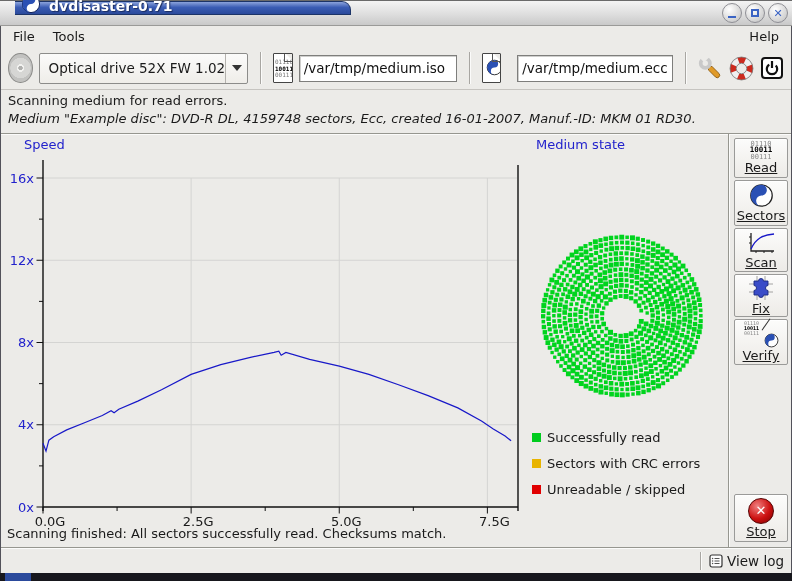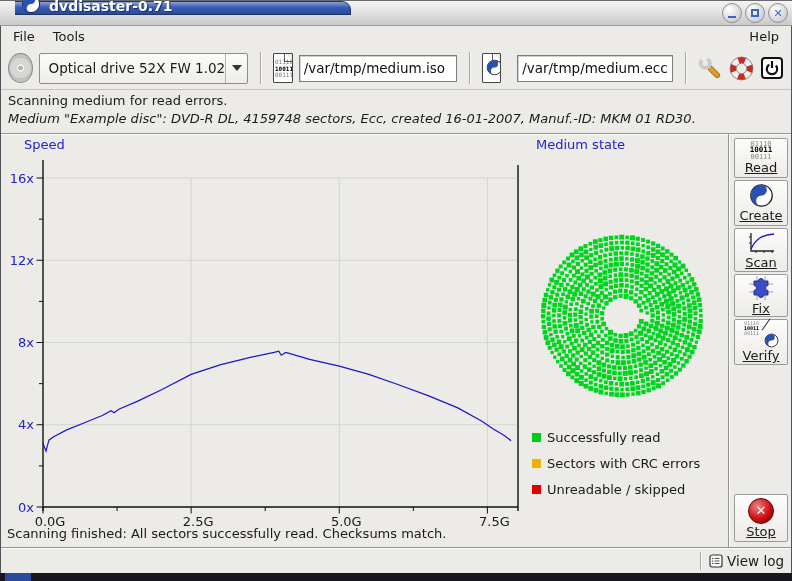--- a/index.html
+++ b/index.html
@@ -968,21 +968,21 @@
       </div>
       <div class="sbtn b-create">
         <span>
           <svg viewBox="0 0 24 24" width="25" height="25" style="display:block">
             <circle cx="12" cy="12" r="10.3" fill="#fff" stroke="#222" stroke-width="1.2"></circle>
             <path d="M12 1.7 a10.3 10.3 0 0 0 0 20.6 a5.15 5.15 0 0 1 0 -10.3 a5.15 5.15 0 0 0 0 -10.3 z" fill="#2a50b4"></path>
             <circle cx="12" cy="6.85" r="1.7" fill="#2a50b4"></circle>
             <circle cx="12" cy="17.15" r="1.7" fill="#fff"></circle>
           </svg>
         </span>
-        <span class="lbl">Create</span>
+        <span class="lbl">Sectors</span>
       </div>
       <div class="sbtn b-scan">
         <span>
           <svg viewBox="0 0 30 24" width="30" height="24" style="display:block">
             <path d="M5,2 V20 H28" stroke="#222" stroke-width="1.3" fill="none"></path>
             <path d="M3,6 H5 M3,12 H5 M10,20 V22 M18,20 V22 M26,20 V22" stroke="#222" stroke-width="1" fill="none"></path>
             <path d="M5,18 C 10,7 17,4 28,3" stroke="#1818c8" stroke-width="1.4" fill="none"></path>
           </svg>
         </span>
         <span class="lbl">Scan</span>

